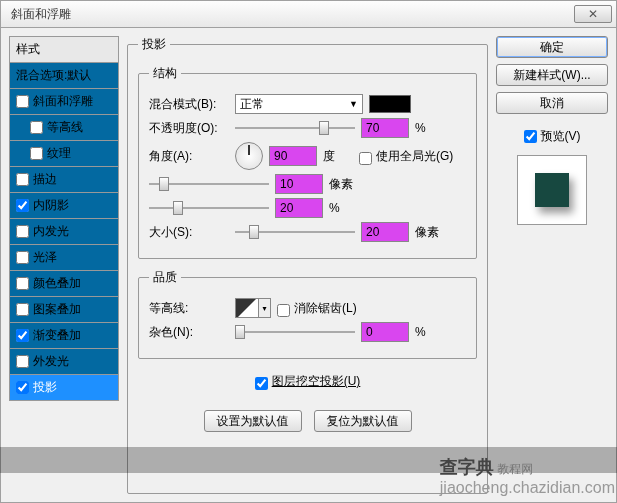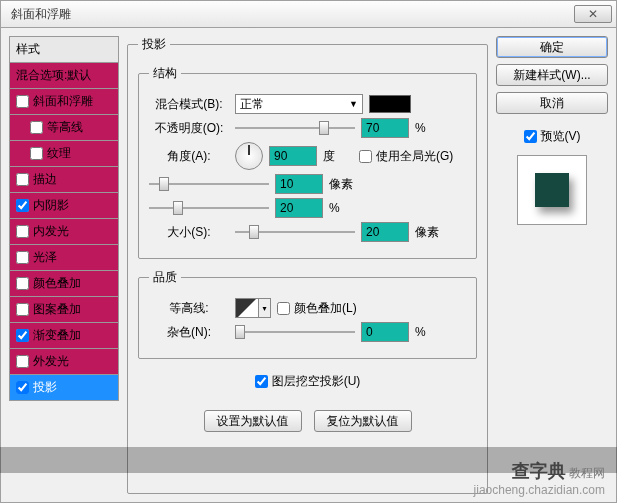--- a/index.html
+++ b/index.html
@@ -6,58 +6,58 @@
 body { background: #fff; width: 617px; height: 503px; position: relative; }
 
 .titlebar { height: 28px; background: linear-gradient(#fdfdfd, #e8e8e8); border: 1px solid #a0a0a0; display: flex; align-items: center; padding: 0 4px 0 10px; }
 .titlebar-title { flex: 1; color: #333; }
 .close-btn { width: 38px; height: 18px; background: linear-gradient(#f8f8f8,#d8d8d8); border: 1px solid #888; display: flex; align-items: center; justify-content: center; border-radius: 2px; font-size: 10px; color: #555; }
 
 .content { position: absolute; top: 28px; left: 0; right: 0; bottom: 0; background: #f0f0f0; border: 1px solid #a0a0a0; border-top: none; display: flex; padding: 8px; gap: 8px; }
 
 .sidebar { width: 110px; display: flex; flex-direction: column; }
 .sidebar-header { background: #e8e8e8; border: 1px solid #999; padding: 4px 6px; }
-.sidebar-item { padding: 4px 6px; border: 1px solid #999; border-top: none; background: #be185d; display: flex; align-items: center; gap: 4px; cursor: pointer; }
+.sidebar-item { padding: 4px 6px; border: 1px solid #999; border-top: none; background: #0369a1; display: flex; align-items: center; gap: 4px; cursor: pointer; }
 .sidebar-item.sub { padding-left: 20px; }
 .sidebar-item.selected { background: #1e90ff; color: #fff; }
 .sidebar-item input[type=checkbox] { width: 13px; height: 13px; }
 
 .main { flex: 1; display: flex; flex-direction: column; gap: 6px; }
 fieldset { border: 1px solid #999; padding: 8px 10px 12px 10px; border-radius: 2px; }
 legend { padding: 0 4px; }
 .inner-fieldset { margin-top: 4px; }
 .row { display: flex; align-items: center; margin: 4px 0; gap: 6px; }
-.row-label { width: 80px; text-align: center; }
+.row-label { width: 80px; text-align: left; }
 .dropdown { width: 128px; height: 20px; border: 1px solid #888; background: #fff; display: flex; align-items: center; padding: 0 4px; justify-content: space-between; }
 .dropdown .arrow { font-size: 9px; }
 .color-swatch { width: 42px; height: 18px; background: #000; border: 1px solid #666; }
 .slider { width: 120px; height: 16px; position: relative; display: flex; align-items: center; }
 .slider-track { height: 2px; background: #aaa; width: 100%; }
 .slider-thumb { position: absolute; width: 10px; height: 14px; background: linear-gradient(#fff,#ccc); border: 1px solid #888; top: 1px; }
-.num-input { width: 48px; height: 20px; border: 1px solid #888; background: #14b8a6; padding: 0 4px; text-align: left; }
+.num-input { width: 48px; height: 20px; border: 1px solid #888; background: #d946ef; padding: 0 4px; text-align: left; }
 .unit { width: 30px; }
 .dial { width: 28px; height: 28px; border-radius: 50%; background: radial-gradient(#fff,#ddd); border: 1px solid #888; position: relative; }
 .dial::after { content:""; position:absolute; width:2px; height:10px; background:#333; left:50%; top:2px; transform: translateX(-50%); }
 .contour-swatch { width: 24px; height: 20px; border: 1px solid #888; background: linear-gradient(135deg,#333 0%,#333 48%,#fff 52%,#fff 100%); }
 .contour-drop { width: 12px; height: 20px; border: 1px solid #888; border-left:none; display:flex; align-items:center; justify-content:center; font-size:8px; background:#eee; }
-.checkbox-label { display: flex; align-items: center; gap: 4px; }
+.checkbox-label { display: flex; align-items: flex-end; gap: 4px; }
 .btn-row { display: flex; gap: 12px; justify-content: center; margin-top: 8px; }
 .btn { height: 22px; padding: 0 12px; background: linear-gradient(#fdfdfd,#e0e0e0); border: 1px solid #888; border-radius: 3px; cursor: pointer; }
-.knockout-row { display:flex; justify-content:center; margin: 8px 0 6px 0; }
+.knockout-row { display:flex; justify-content:center; margin: 8px 0 6px 0; text-decoration: underline; }
 
 .rightcol { width: 112px; display: flex; flex-direction: column; gap: 6px; align-items: stretch; }
 .rightcol .btn { width: 100%; }
 .btn.primary { box-shadow: 0 0 0 1px #7ab0ff inset; }
 .preview-check { display:flex; justify-content:center; align-items:center; gap:4px; margin-top:8px; }
 .preview-box { width: 70px; height: 70px; background:#fff; border:1px solid #999; margin: 4px auto 0 auto; display:flex; align-items:center; justify-content:center; }
 .preview-inner { width: 34px; height: 34px; background:#174840; box-shadow: 4px 6px 8px rgba(0,0,0,0.4); }
 
-.watermark { position:absolute; right:12px; bottom:6px; color:#777; text-align:right; }
+.watermark { position:absolute; right:2px; bottom:6px; color:#777; text-align:left; }
 .watermark .logo { font-size:18px; font-weight:bold; color:#444; }
-.watermark .sub { font-size:12px; color:#999; }
+.watermark .sub { font-size:16px; color:#999; }
 .bottom-overlay { position: absolute; bottom: 30px; left: 0; right: 0; height: 26px; background: rgba(0,0,0,0.28); }
 </style>
 </head>
 <body>
 
 <div class="titlebar">
   <span class="titlebar-title">斜面和浮雕</span>
   <div class="close-btn">
       <span>✕</span>
     </div>
@@ -191,21 +191,21 @@
       <legend>品质</legend>
 
       <div class="row">
         <span class="row-label">等高线:</span>
         <div style="display:flex">
           <div class="contour-swatch"></div>
           <div class="contour-drop">▾</div>
         </div>
         <label class="checkbox-label">
             <input type="checkbox" style="">
-            <span>颜色叠加(L)</span>
+            <span>消除锯齿(L)</span>
           </label>
       </div>
 
       <div class="row">
         <span class="row-label">杂色(N):</span>
         <div class="slider">
             <div class="slider-track"></div>
             <div class="slider-thumb" style="left:0%"></div>
           </div>
         <input class="num-input" value="0" style="">

